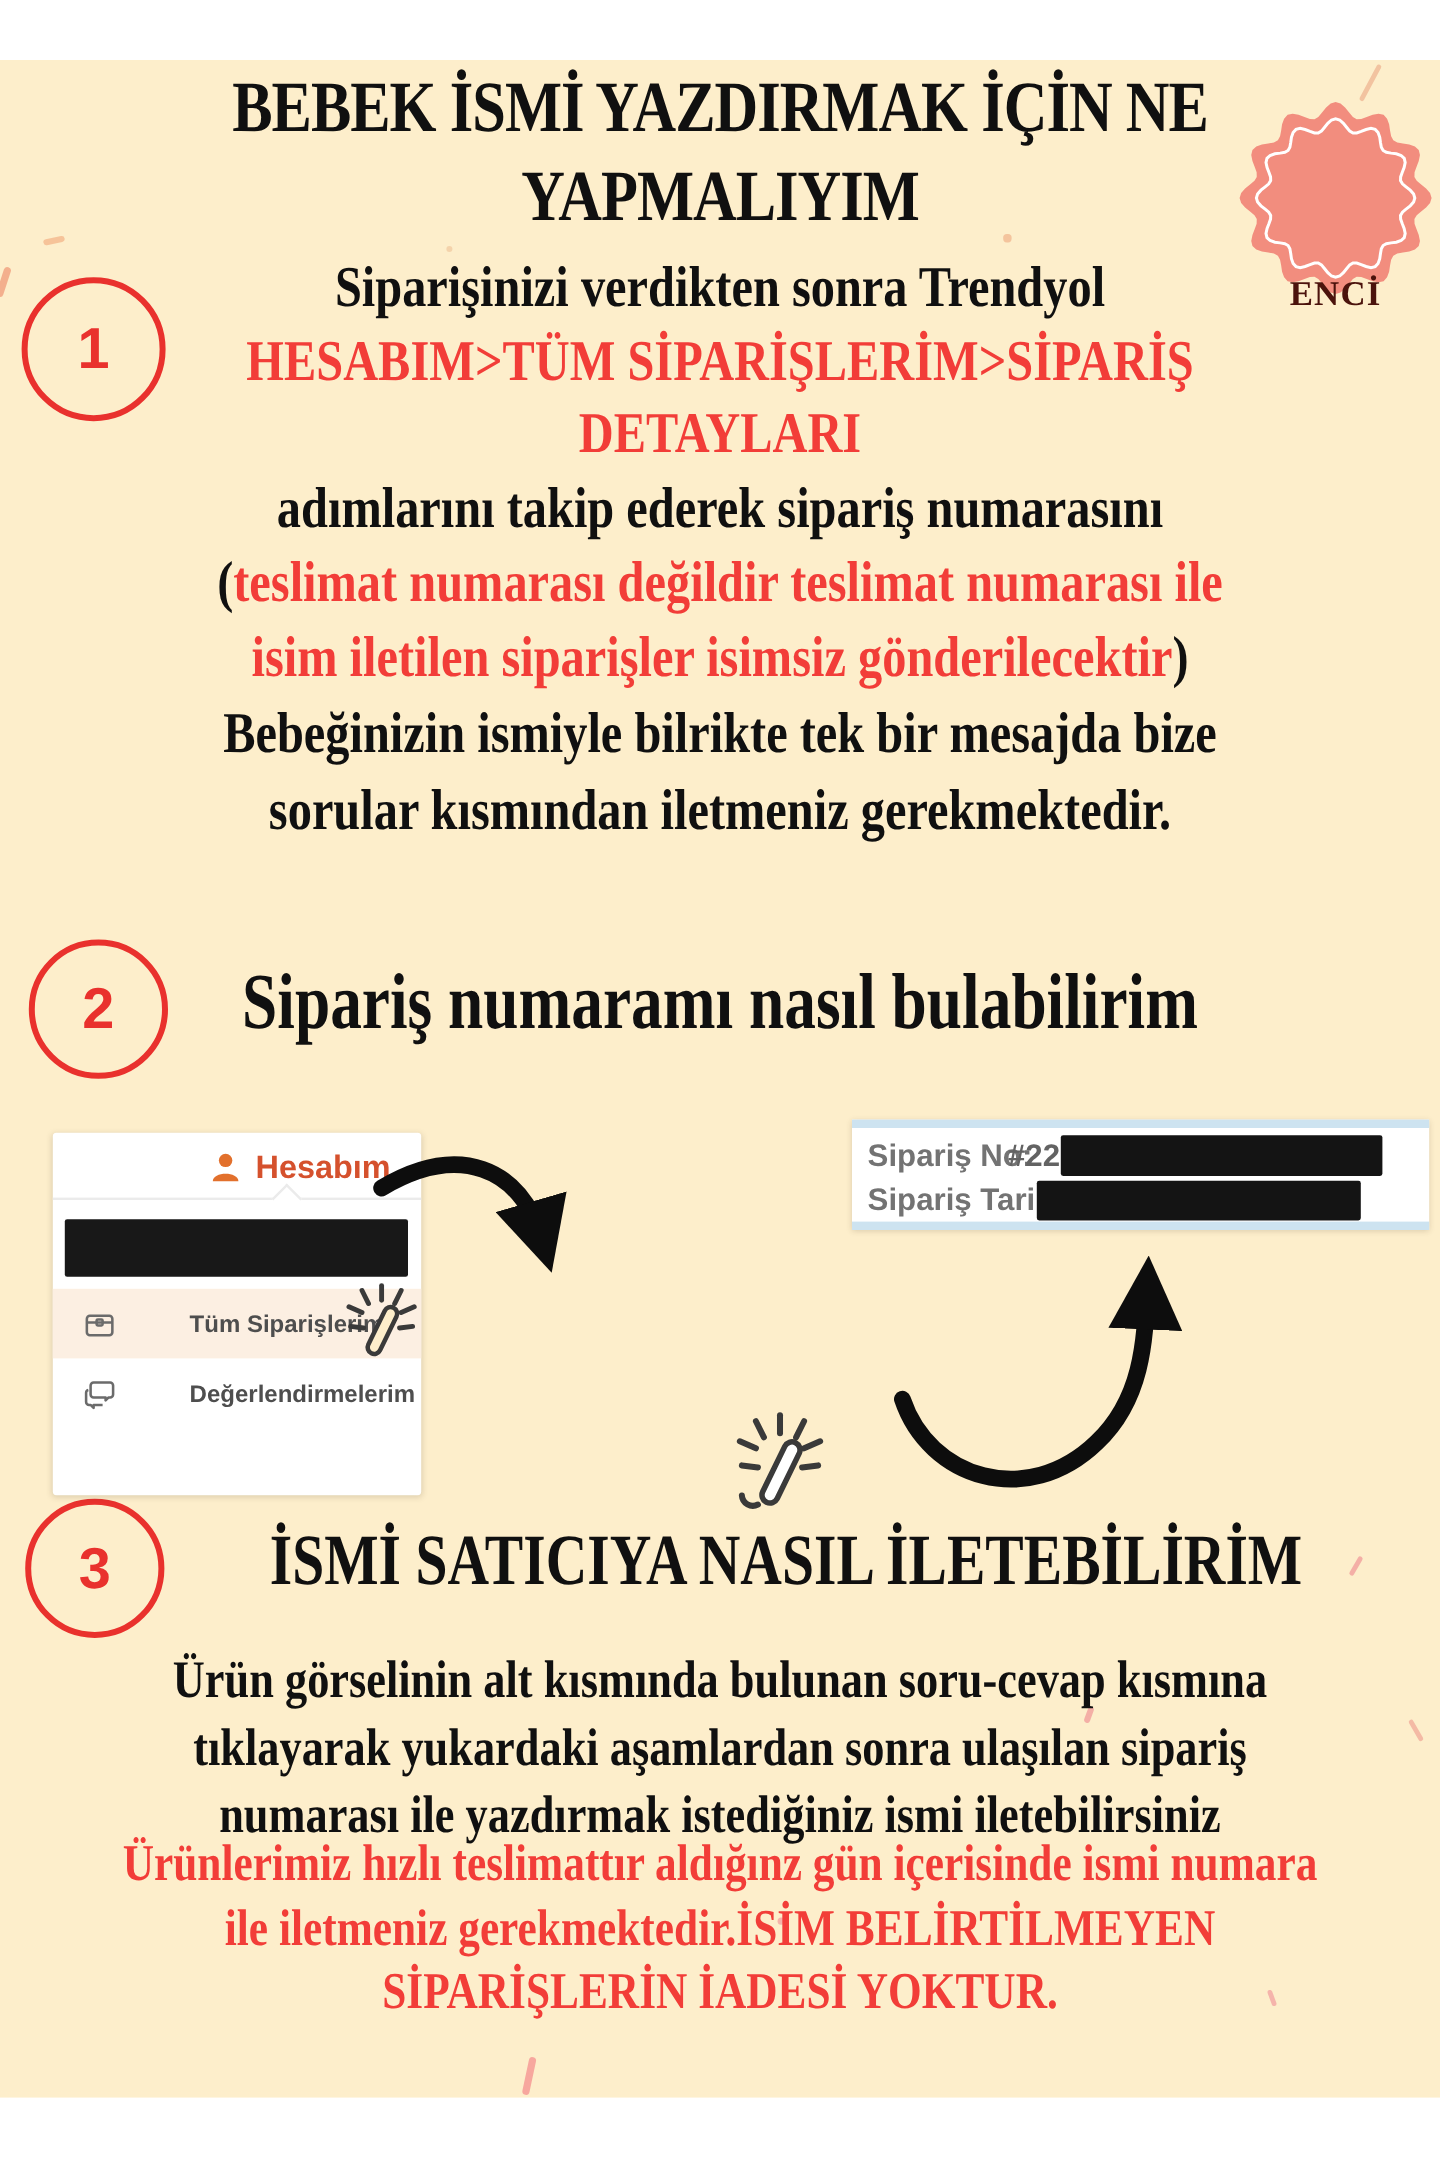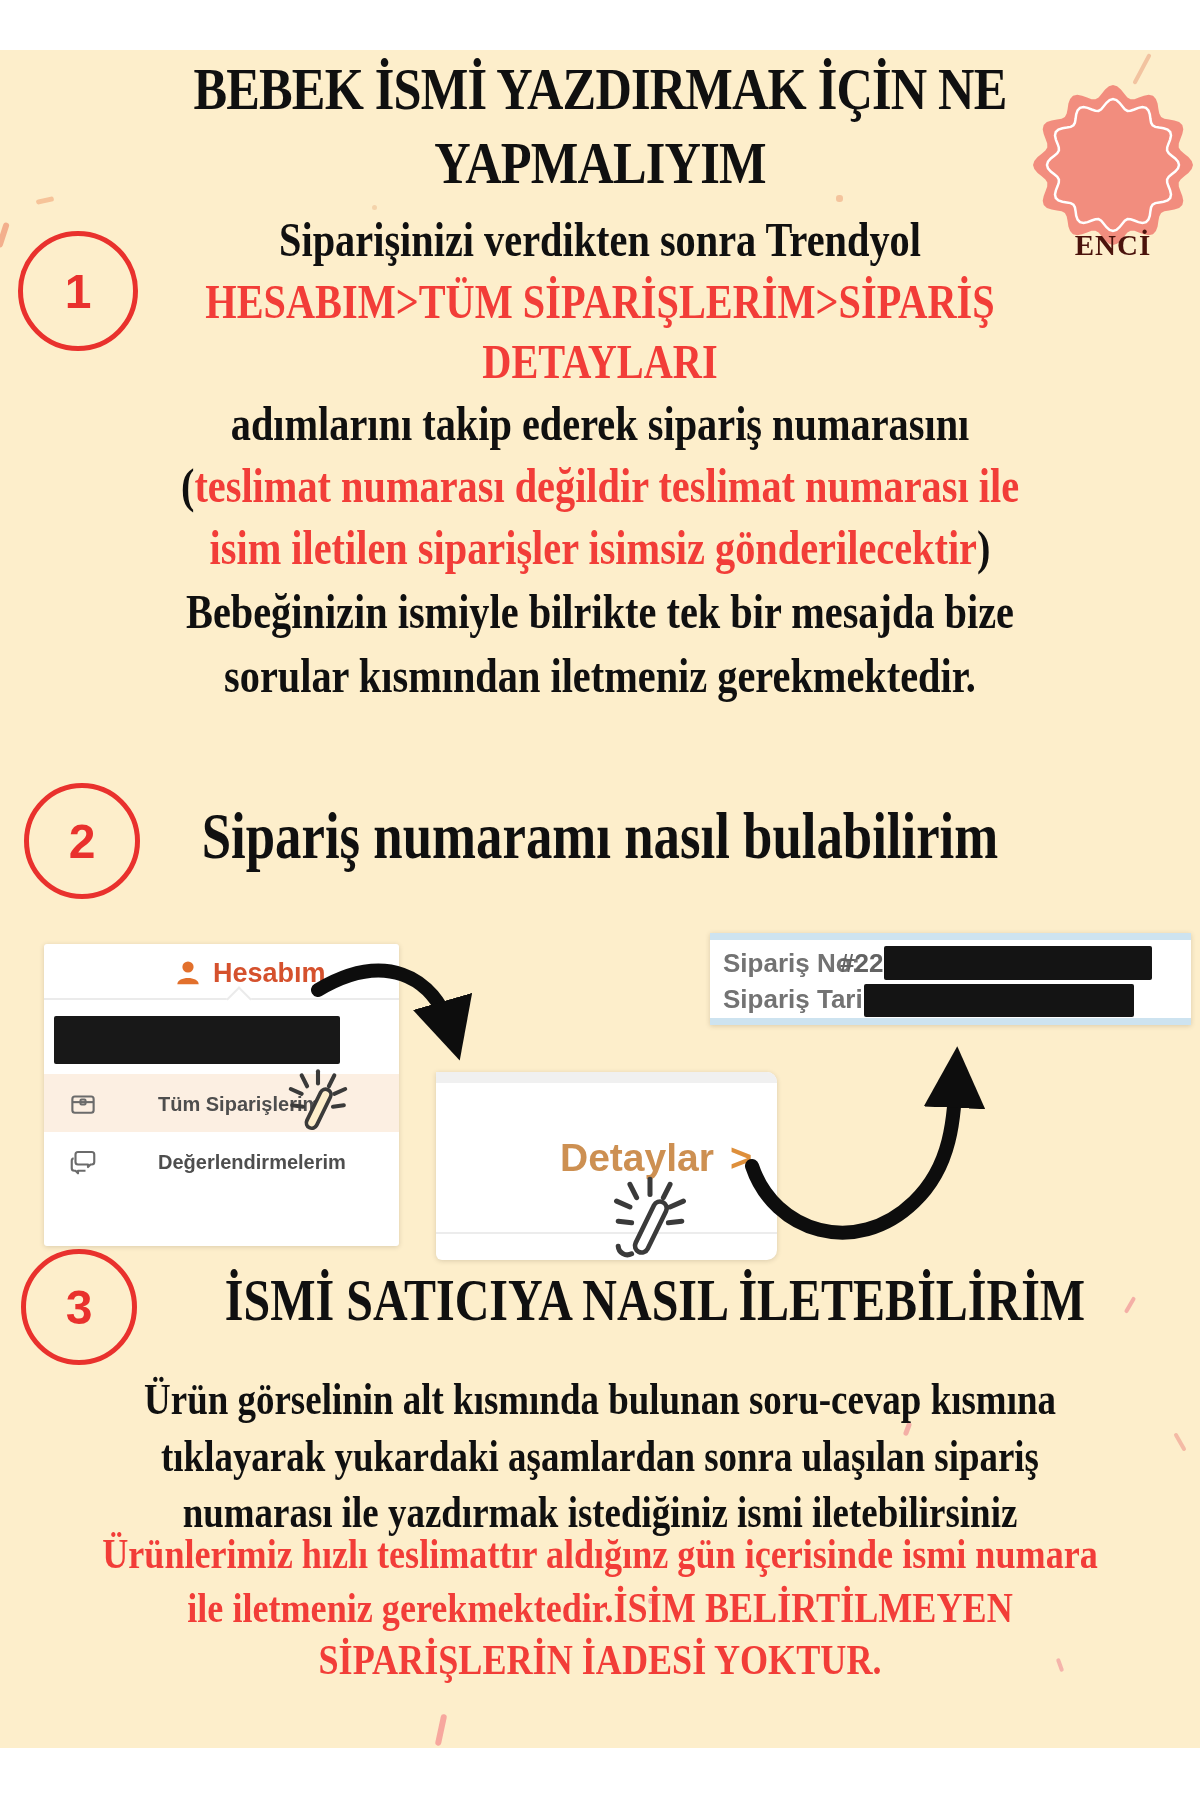--- a/index.html
+++ b/index.html
@@ -29,21 +29,21 @@
 
   
   .badge{position:absolute;left:1029px;top:81px;width:168px;height:168px;}
   .badge svg{position:absolute;inset:0;}
   .badge-label{position:absolute;left:0;top:148px;width:168px;text-align:center;
                font-weight:bold;font-size:29px;letter-spacing:1px;color:#4b130c;}
 
   
   .card{position:absolute;background:#fff;box-shadow:0 1px 5px rgba(60,50,30,.18);}
   .ui-sans{font-family:"Liberation Sans",sans-serif;}
-  .acct-card{left:44px;top:944px;width:307px;height:302px;border-radius:3px;padding-left:48px;}
+  .acct-card{left:44px;top:944px;width:307px;height:302px;border-radius:3px;}
   .acct-head{position:absolute;left:128px;top:7px;height:44px;display:flex;align-items:center;gap:9px;}
   .acct-label{font-size:27px;font-weight:bold;color:#d5512d;}
   .acct-divider{position:absolute;left:0;top:54px;width:100%;height:0;border-top:2px solid #ebebeb;}
   .acct-notch{position:absolute;left:186px;top:46px;width:16px;height:16px;background:#fff;
               transform:rotate(45deg);border-left:2px solid #ebebeb;border-top:2px solid #ebebeb;}
   .redact{position:absolute;background:#181818;border-radius:2px;}
   .menu-hl{position:absolute;left:0;top:130px;width:100%;height:58px;background:#fcefe2;}
   .menu-row{position:absolute;left:0;width:100%;height:52px;display:flex;align-items:center;
             padding-left:24px;box-sizing:border-box;gap:28px;cursor:pointer;}
   .menu-row span{font-size:20px;font-weight:bold;color:#4e4e4e;margin-left:32px;}
@@ -143,28 +143,20 @@
       <svg class="micon" viewBox="0 0 24 24">
         <g fill="none" stroke="#6b6b6b" stroke-width="1.7" stroke-linejoin="round">
           <path d="M8,4 h11 a2,2 0 0 1 2,2 v6 a2,2 0 0 1 -2,2 h-1 l-2,2 v-2 h-8 a2,2 0 0 1 -2,-2 v-6 a2,2 0 0 1 2,-2 z"></path>
           <path d="M4.5,9 a2,2 0 0 0 -1.5,2 v6 a2,2 0 0 0 2,2 h1 l2,2 v-2 h6"></path>
         </g>
       </svg>
       <span>Değerlendirmelerim</span>
     </div>
   </div>
 
-  <div class="card det-card ui-sans">
-    <div class="det-band"></div>
-    <div class="det-divider"></div>
-    <div class="det-link">
-      <span class="det-label">Detaylar</span>
-      <span class="det-chev">&gt;</span>
-    </div>
-  </div>
 
   <div class="card order-card ui-sans">
     <div class="ocard-strip" style="top:0;"></div>
     <div class="ocard-strip" style="top:85px;"></div>
     <div class="olabel" style="left:13px;top:15px;">Sipariş No:</div>
     <div class="ohash" style="left:130px;top:15px;">#22</div>
     <div class="redact" style="left:174px;top:13px;width:268px;height:34px;background:#141414;"></div>
     <div class="olabel" style="left:13px;top:51px;">Sipariş Tarihi:</div>
     <div class="redact" style="left:154px;top:51px;width:270px;height:33px;background:#141414;"></div>
   </div>

